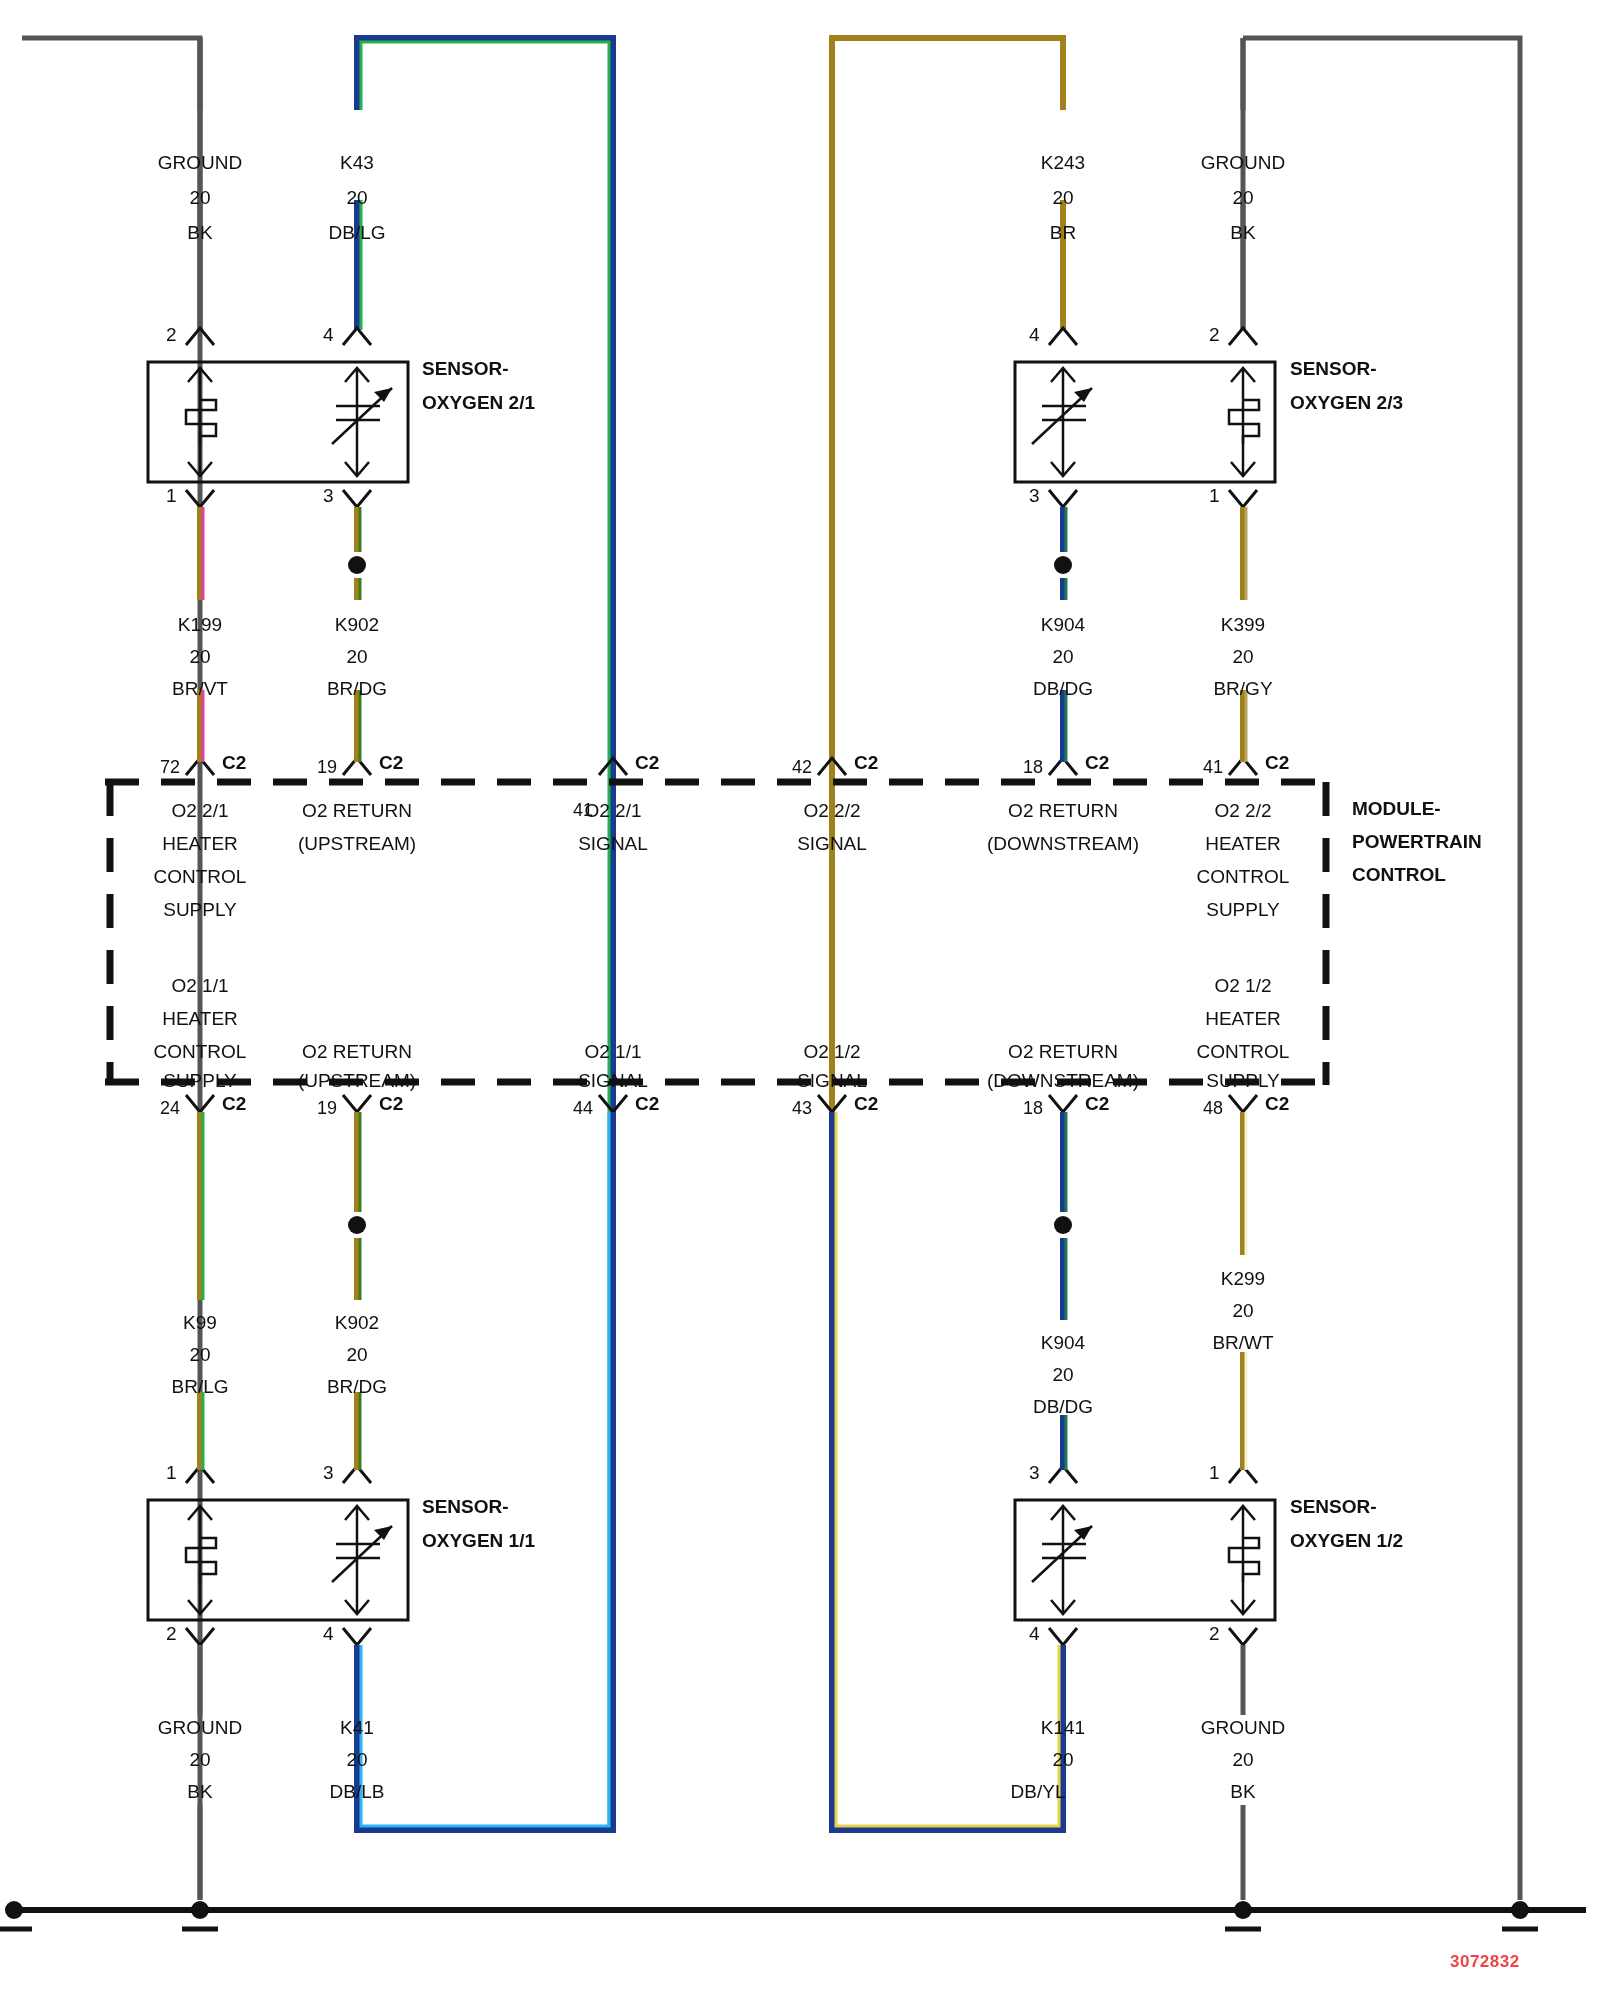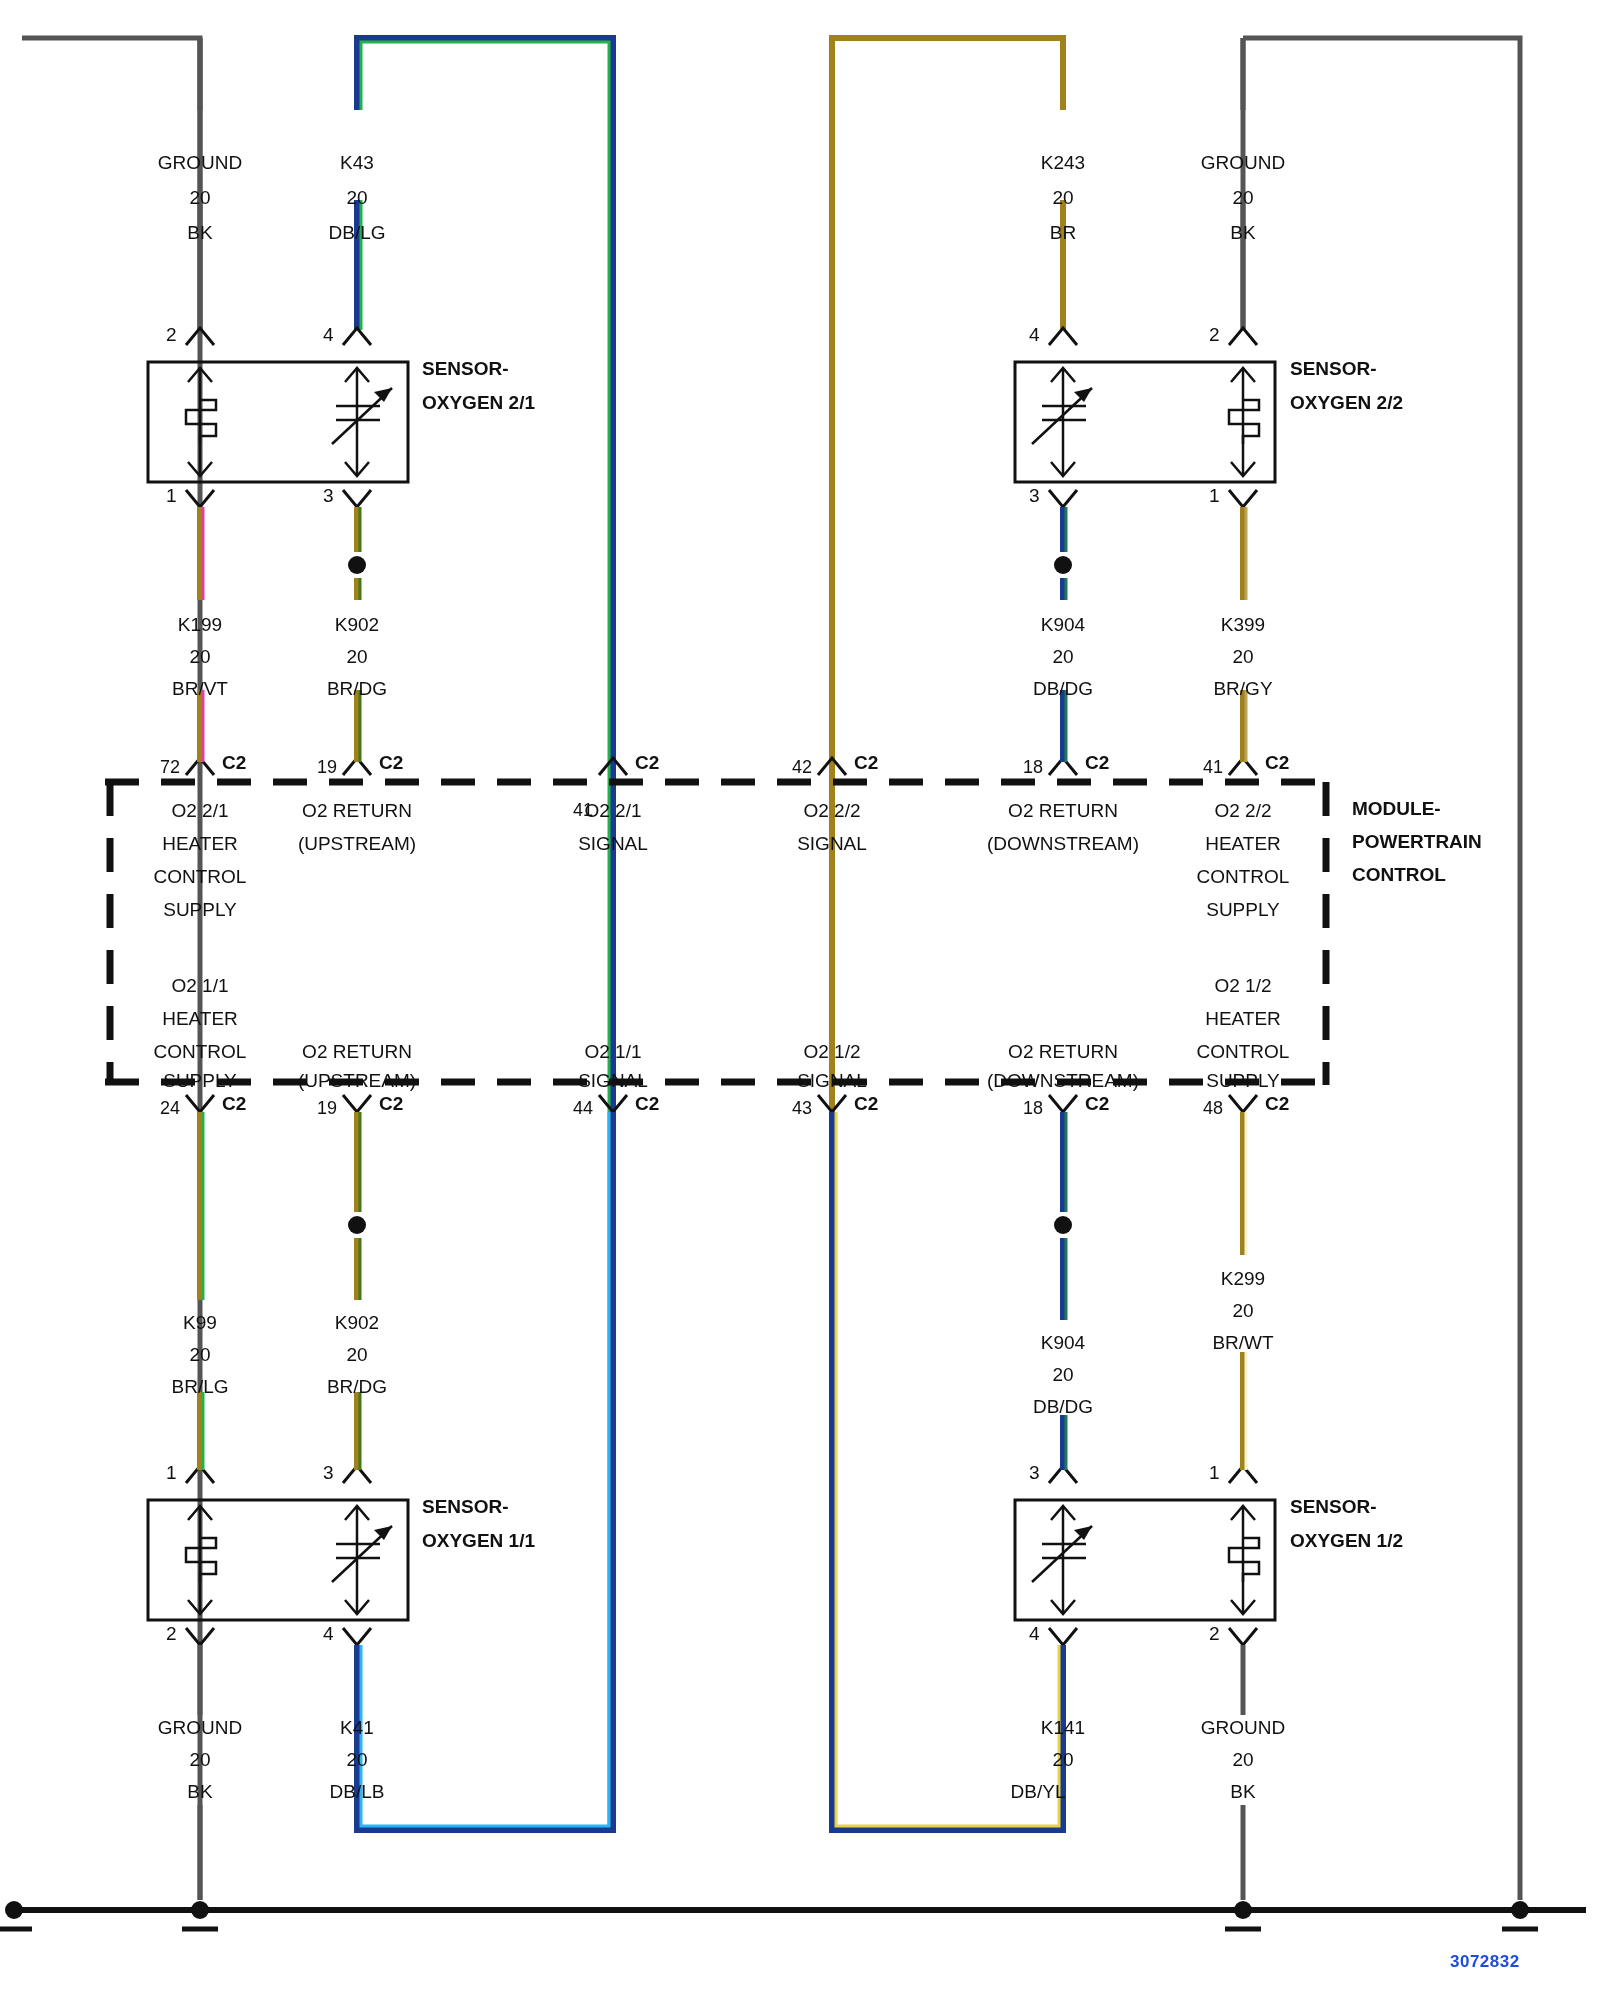--- a/index.html
+++ b/index.html
@@ -3,21 +3,21 @@
 <meta charset="utf-8">
 <style>
   html,body{margin:0;padding:0;background:#ffffff;}
   body{font-family:"Liberation Sans", sans-serif;}
   #page{position:relative;width:1600px;height:2000px;background:#fff;overflow:hidden;}
   #svgroot{position:absolute;left:0;top:0;width:1600px;height:2000px;}
   .lbl{position:absolute;font-family:"Liberation Sans",sans-serif;font-size:19px;color:#111;white-space:nowrap;}
   .lbl.c{transform:translateX(-50%);}
   .lbl.b{font-weight:bold;}
   .lbl.sm{font-size:18px;}
-  .idnum{position:absolute;font-size:17px;font-weight:bold;color:#1d4ed8;letter-spacing:0.5px;}
+  .idnum{position:absolute;font-size:17px;font-weight:bold;color:#ef4444;letter-spacing:0.5px;}
 </style>
 </head>
 <body>
 
 <div id="page">
 
   <svg id="svgroot" viewBox="0 0 1600 2000">
     <defs>
       <marker id="arrUp" markerWidth="14" markerHeight="14" refX="7" refY="2" orient="auto">
         <path d="M1,12 L7,2 L13,12" fill="none" stroke="#111" stroke-width="2"></path>
@@ -301,21 +301,21 @@
   <div class="lbl" style="left:1209px;top:324px">2</div>
 
   <div class="lbl" style="left:166px;top:485px">1</div>
   <div class="lbl" style="left:323px;top:485px">3</div>
   <div class="lbl" style="left:1029px;top:485px">3</div>
   <div class="lbl" style="left:1209px;top:485px">1</div>
 
   <div class="lbl b" style="left:422px;top:358px">SENSOR-</div>
   <div class="lbl b" style="left:422px;top:392px">OXYGEN 2/1</div>
   <div class="lbl b" style="left:1290px;top:358px">SENSOR-</div>
-  <div class="lbl b" style="left:1290px;top:392px">OXYGEN 2/2</div>
+  <div class="lbl b" style="left:1290px;top:392px">OXYGEN 2/3</div>
 
   <div class="lbl c" style="left:200px;top:614px">K199</div>
   <div class="lbl c" style="left:200px;top:646px">20</div>
   <div class="lbl c" style="left:200px;top:678px">BR/VT</div>
 
   <div class="lbl c" style="left:357px;top:614px">K902</div>
   <div class="lbl c" style="left:357px;top:646px">20</div>
   <div class="lbl c" style="left:357px;top:678px">BR/DG</div>
 
   <div class="lbl c" style="left:1063px;top:614px">K904</div>

